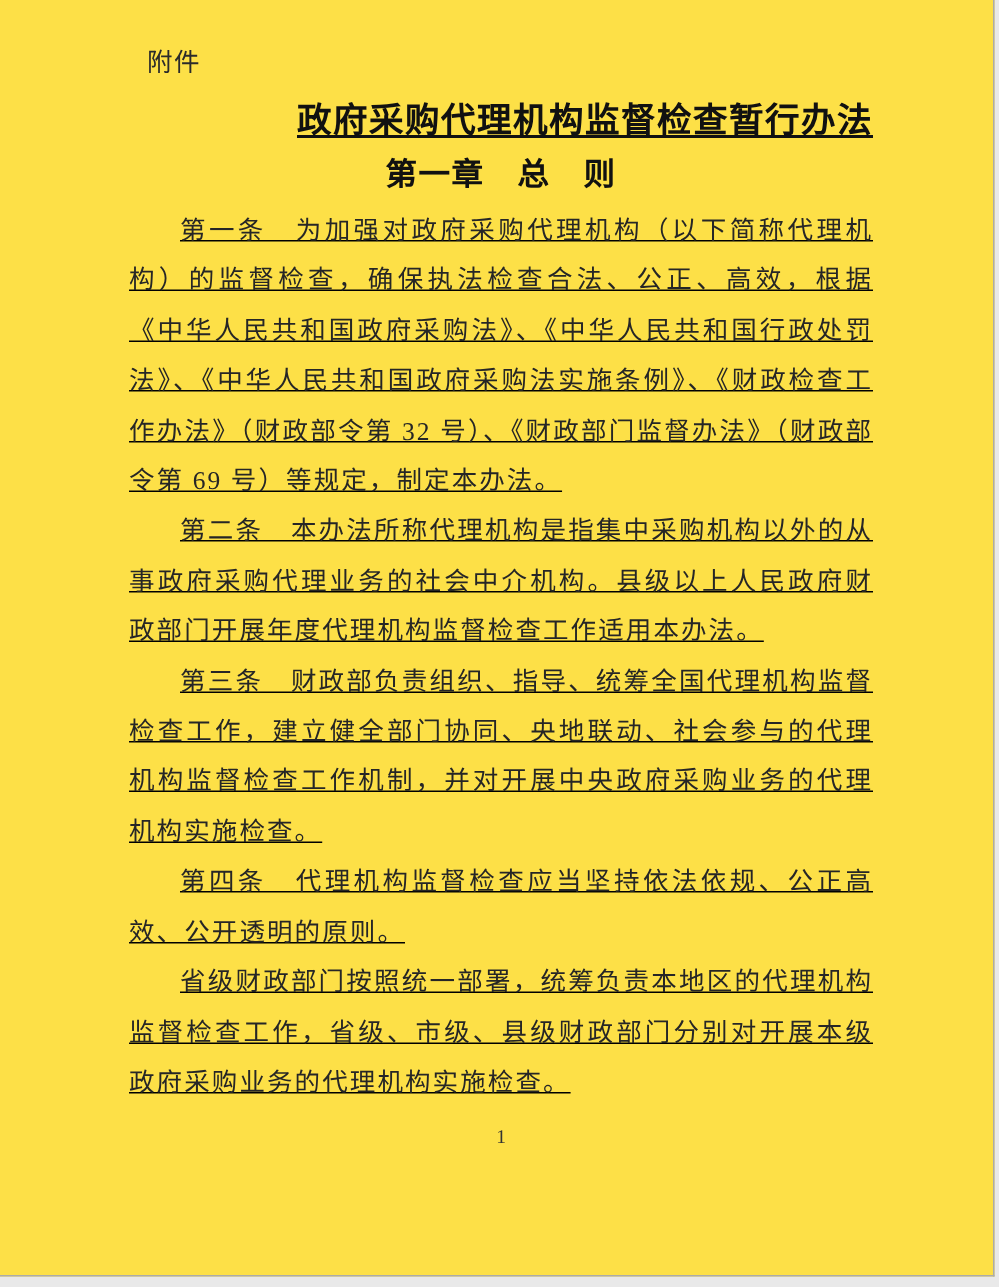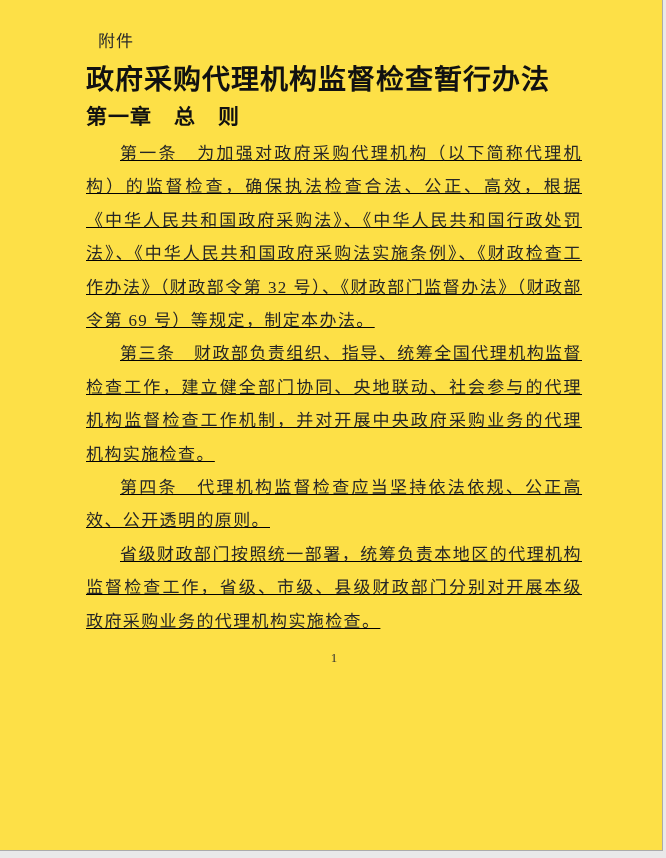--- a/index.html
+++ b/index.html
@@ -33,31 +33,32 @@
   }
   .attachment {
     margin-left: 12px;
     font-size: 17px;
     line-height: 24px;
     color: #2b2b2b;
     letter-spacing: 1px;
   }
   .doc-title {
     margin-top: 11px;
-    text-align: left;
+    text-align: right;
     font-family: "Liberation Sans", "DejaVu Sans", sans-serif;
     font-weight: 700;
-    font-size: 28px;
+    font-size: 23px;
     line-height: 30px;
     letter-spacing: 1px;
     color: #111111;
+    text-decoration: underline;
   }
   .chapter-heading {
     margin-top: 8px;
-    text-align: left;
+    text-align: center;
     font-family: "Liberation Sans", "DejaVu Sans", sans-serif;
     font-weight: 700;
     font-size: 21px;
     line-height: 28px;
     letter-spacing: 1px;
     color: #111111;
   }
   .content {
     margin-top: 6px;
     width: 496px;
@@ -88,20 +89,21 @@
     <div class="page-inner">
 
       <div class="attachment">附件</div>
 
       <div class="doc-title">政府采购代理机构监督检查暂行办法</div>
 
       <div class="chapter-heading">第一章　总　则</div>
 
       <div class="content">
         <p>第一条　为加强对政府采购代理机构（以下简称代理机构）的监督检查，确保执法检查合法、公正、高效，根据《中华人民共和国政府采购法》、《中华人民共和国行政处罚法》、《中华人民共和国政府采购法实施条例》、《财政检查工作办法》（财政部令第 32 号）、《财政部门监督办法》（财政部令第 69 号）等规定，制定本办法。</p>
+        <p>第二条　本办法所称代理机构是指集中采购机构以外的从事政府采购代理业务的社会中介机构。县级以上人民政府财政部门开展年度代理机构监督检查工作适用本办法。</p>
         <p>第三条　财政部负责组织、指导、统筹全国代理机构监督检查工作，建立健全部门协同、央地联动、社会参与的代理机构监督检查工作机制，并对开展中央政府采购业务的代理机构实施检查。</p>
         <p>第四条　代理机构监督检查应当坚持依法依规、公正高效、公开透明的原则。</p>
         <p>省级财政部门按照统一部署，统筹负责本地区的代理机构监督检查工作，省级、市级、县级财政部门分别对开展本级政府采购业务的代理机构实施检查。</p>
       </div>
 
       <div class="page-footer">1</div>
 
     </div>
   </div>
 </div>

